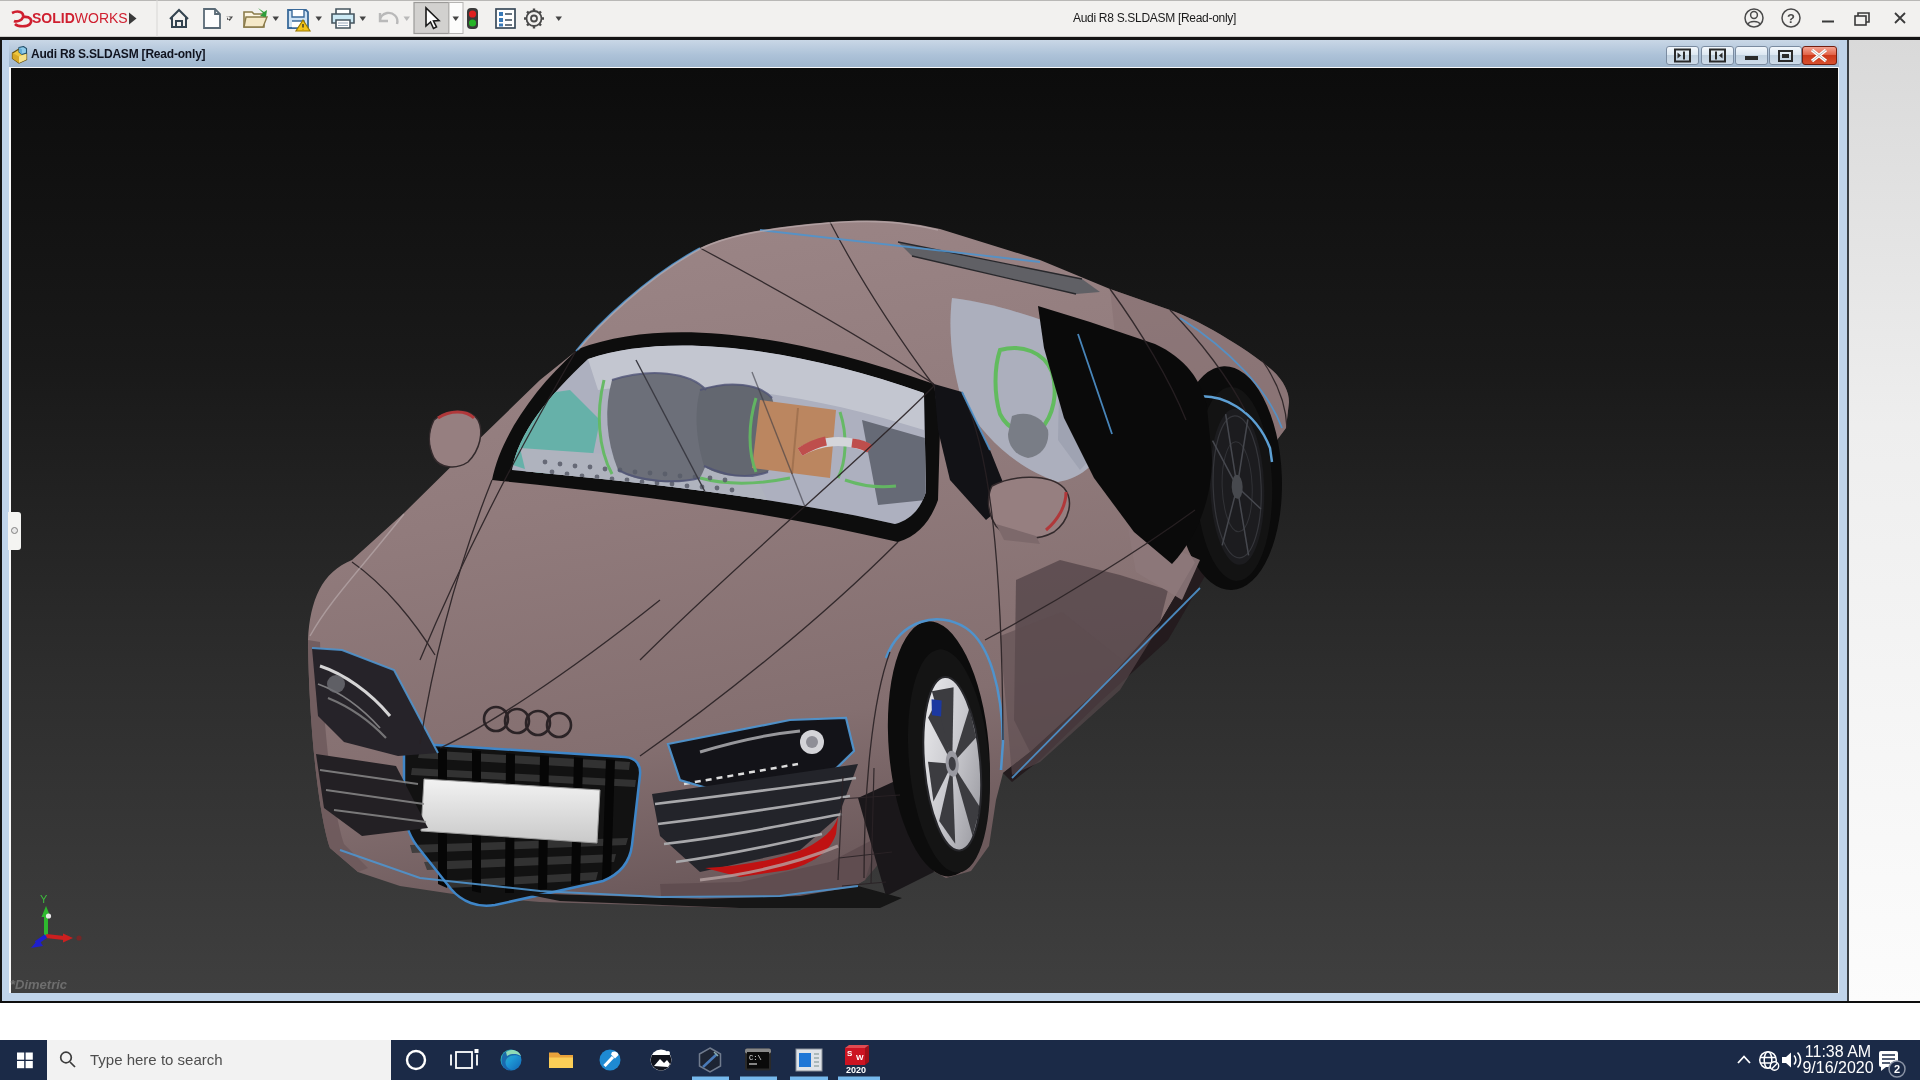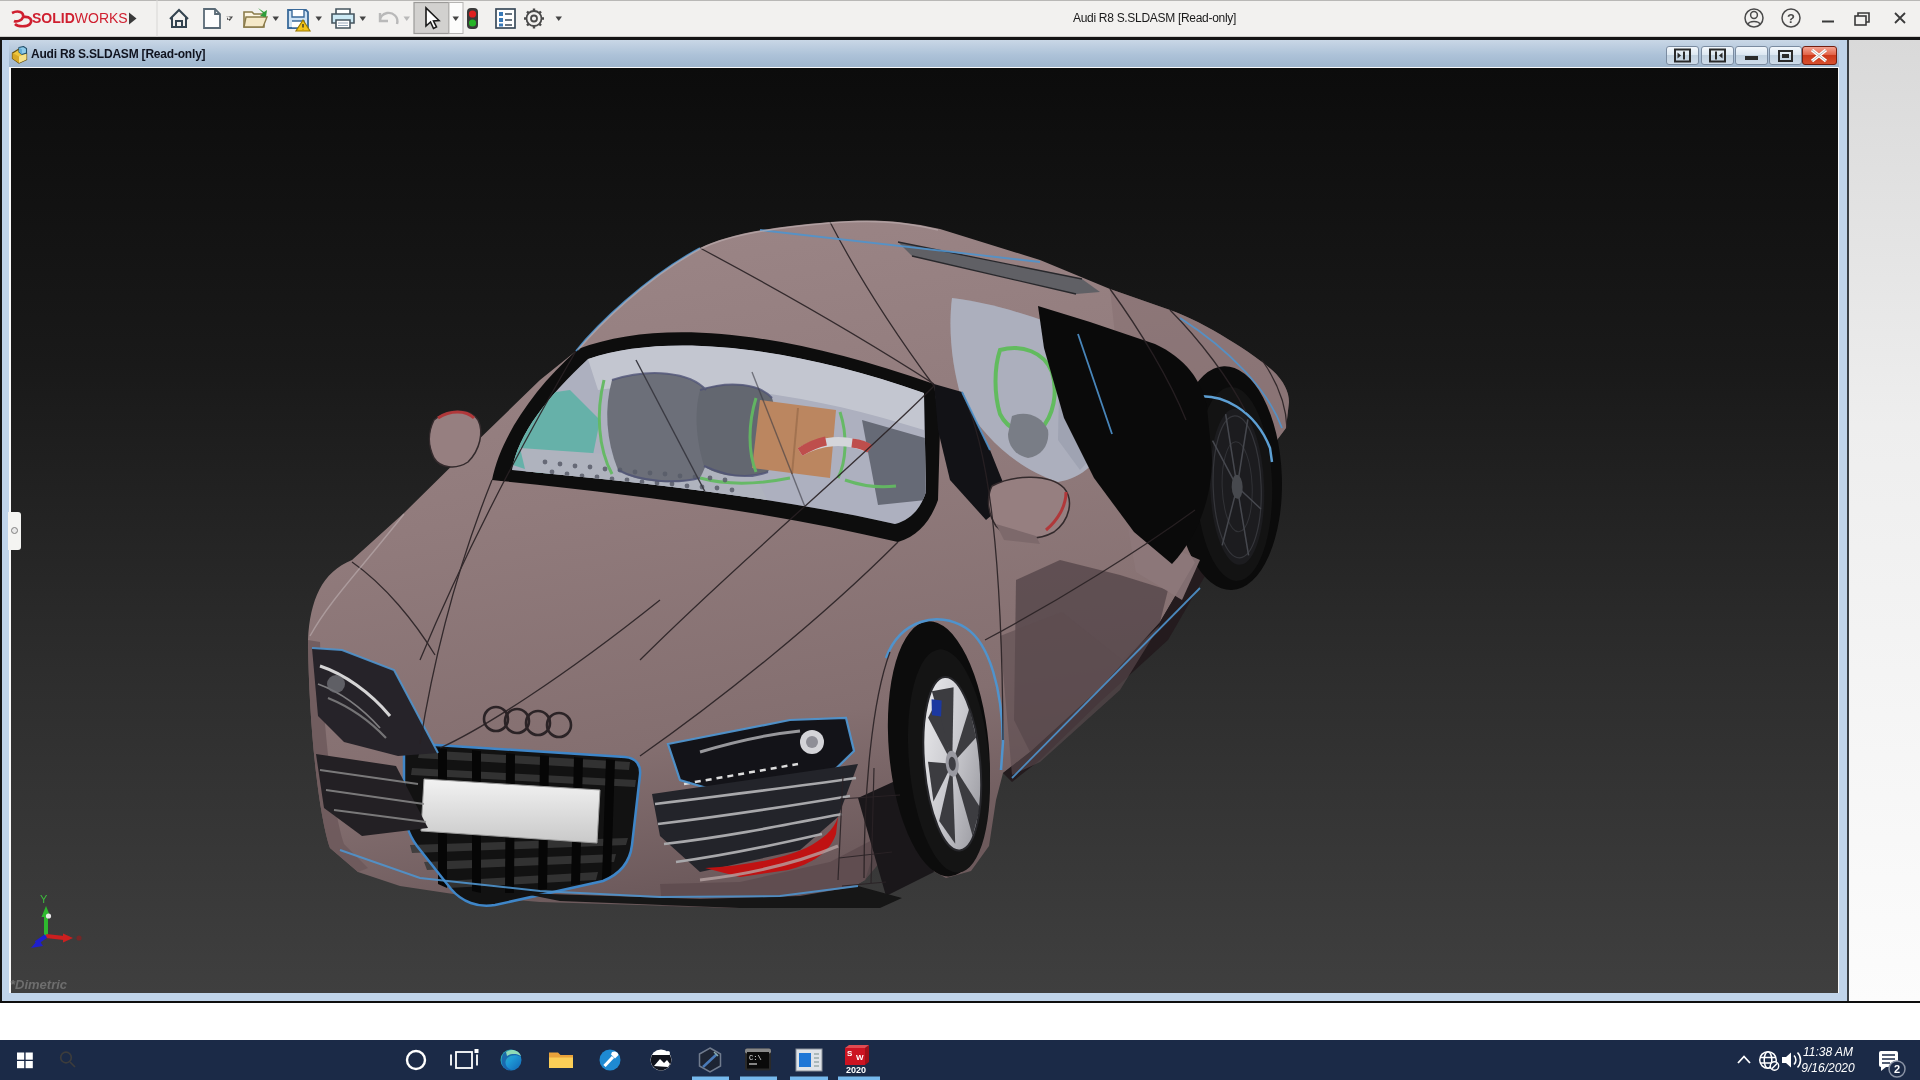--- a/index.html
+++ b/index.html
@@ -27,21 +27,21 @@
 #rightpane { left:1849px; top:40px; width:71px; height:963px; background:linear-gradient(#d9d9d9,#eee 40%,#fcfcfc); }
 #bottomstrip { left:0; top:1001px; width:1920px; height:39px; background:#fff; border-top:2px solid #0e0e0e; }
 
 
 #dimetric { left:10px; top:977px; font-size:13px; font-weight:bold; color:#6e6e6e;font-style:italic; }
 
 
 #taskbar { left:0; top:1040px; width:1920px; height:40px; background:#1b2a47; }
 #searchbox { left:47px; top:1040px; width:344px; height:40px; background:#f2f2f2; }
 #searchbox span { position:absolute; left:43px; top:11px; font-size:15px; color:#4e4e4e; white-space:nowrap; }
-.traytime { top:1044px; right:54px; width:76px; text-align:center; font-size:12px; color:#fff; line-height:16px;font-style:italic; }
+.traytime { top:1044px; right:44px; width:76px; text-align:center; font-size:16px; color:#fff; line-height:16px; }
 </style>
 </head>
 <body>
 <div id="stage">
 
   <div id="topbar"></div>
   <div id="apptitle">Audi R8 S.SLDASM [Read-only]</div>
   <svg id="tbicons" style="left:0;top:0;width:1920px;height:37px" viewBox="0 0 1920 37">
 
     <g fill="none" stroke="#cf1f2f" stroke-width="2.6">
@@ -468,20 +468,23 @@
       <path d="M46,936 L64,938" stroke="#cc1f1f" stroke-width="4"></path>
       <path d="M63,933.5 L63,942.5 L73,938 Z" fill="#cc1f1f"></path>
       <circle cx="79" cy="938" r="2.6" fill="#8a2020" opacity="0.7"></circle>
       <path d="M46,936 L36,943" stroke="#1f1fcc" stroke-width="4"></path>
       <path d="M38.5,939 L43,946 L31,948 Z" fill="#1f1fcc"></path>
     </g>
   </svg>
   <div id="dimetric">*Dimetric</div>
 
   <div id="taskbar"></div>
+  <div id="searchbox">
+      <span>Type here to search</span>
+    </div>
   <svg id="tkicons" style="left:0;top:1040px;width:1920px;height:40px" viewBox="0 0 1920 40">
     <defs>
       <linearGradient id="edgeG" x1="0" y1="0" x2="1" y2="1">
         <stop offset="0" stop-color="#35c2a2"></stop>
           <stop offset="0.5" stop-color="#1e9ad6"></stop>
           <stop offset="1" stop-color="#1163b4"></stop>
       </linearGradient>
     </defs>
 
     <g fill="#fff">

